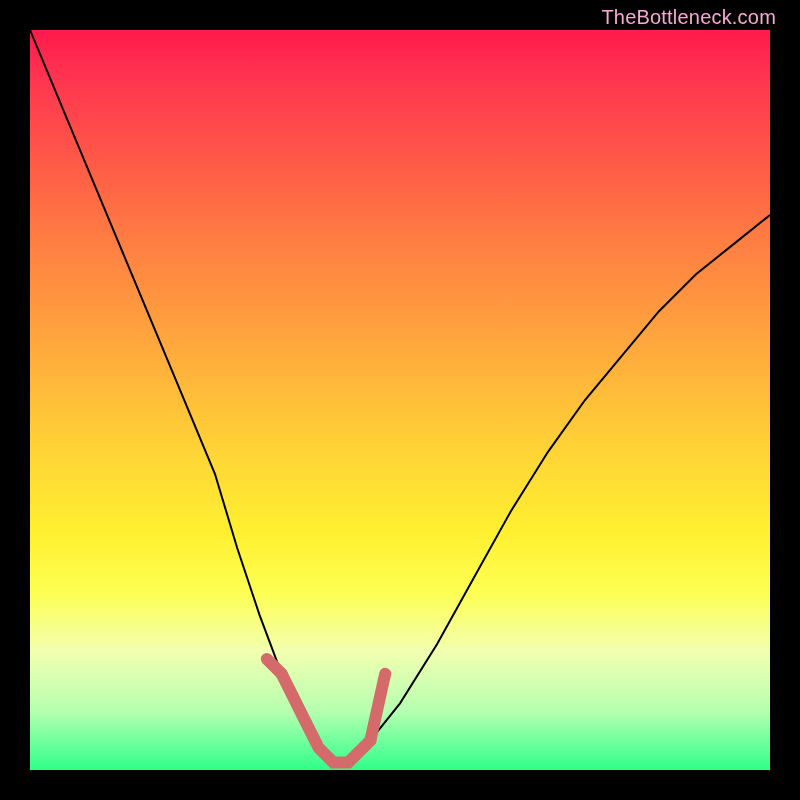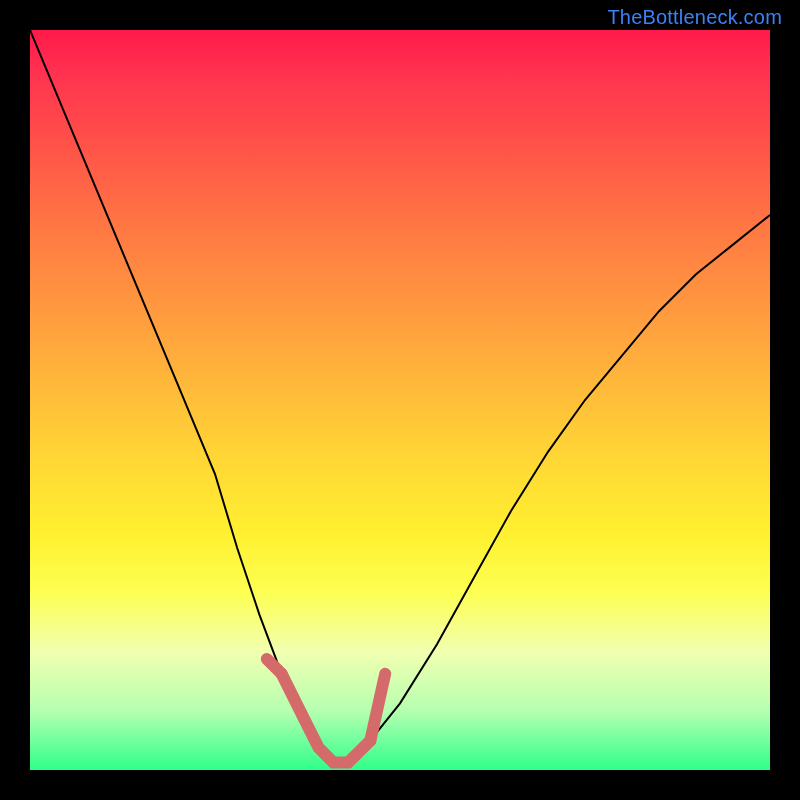--- a/index.html
+++ b/index.html
@@ -28,22 +28,22 @@
       #fff030 68%,
       #fdff52 76%,
       #f2ffb0 84%,
       #b6ffb0 92%,
       #2fff8a 100%
     );
   }
   .watermark {
     position: absolute;
     top: 6px;
-    right: 18px;
-    color: #3b82f6;
+    right: 24px;
+    color: #f9a8d4;
     font-size: 20px;
     font-weight: 500;
     letter-spacing: 0.2px;
   }
   svg.overlay {
     position: absolute;
     left: 0;
     top: 0;
     width: 740px;
     height: 740px;

